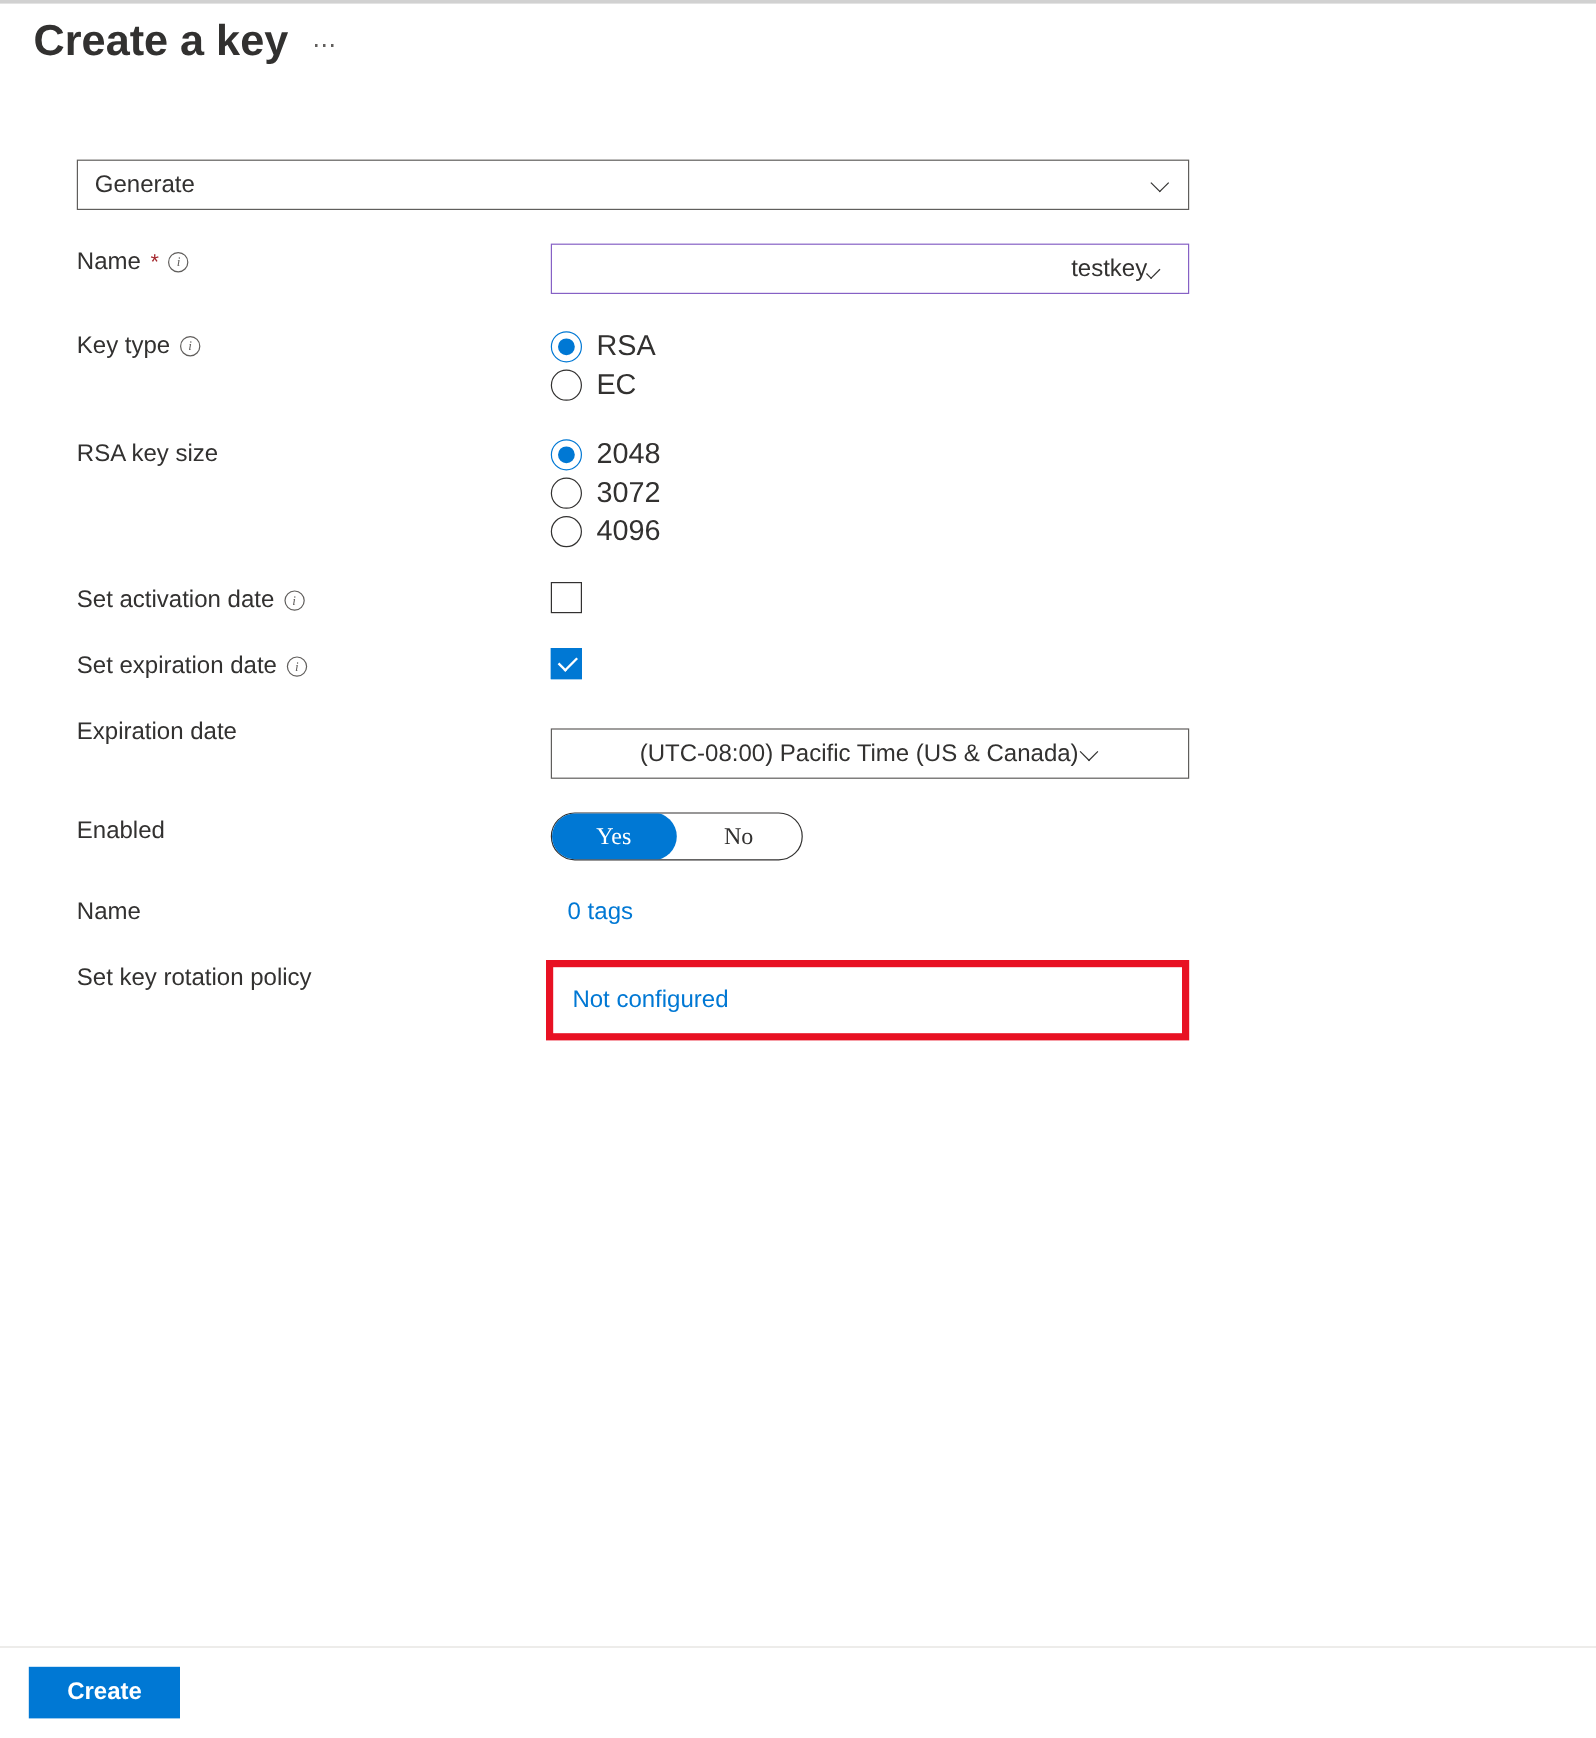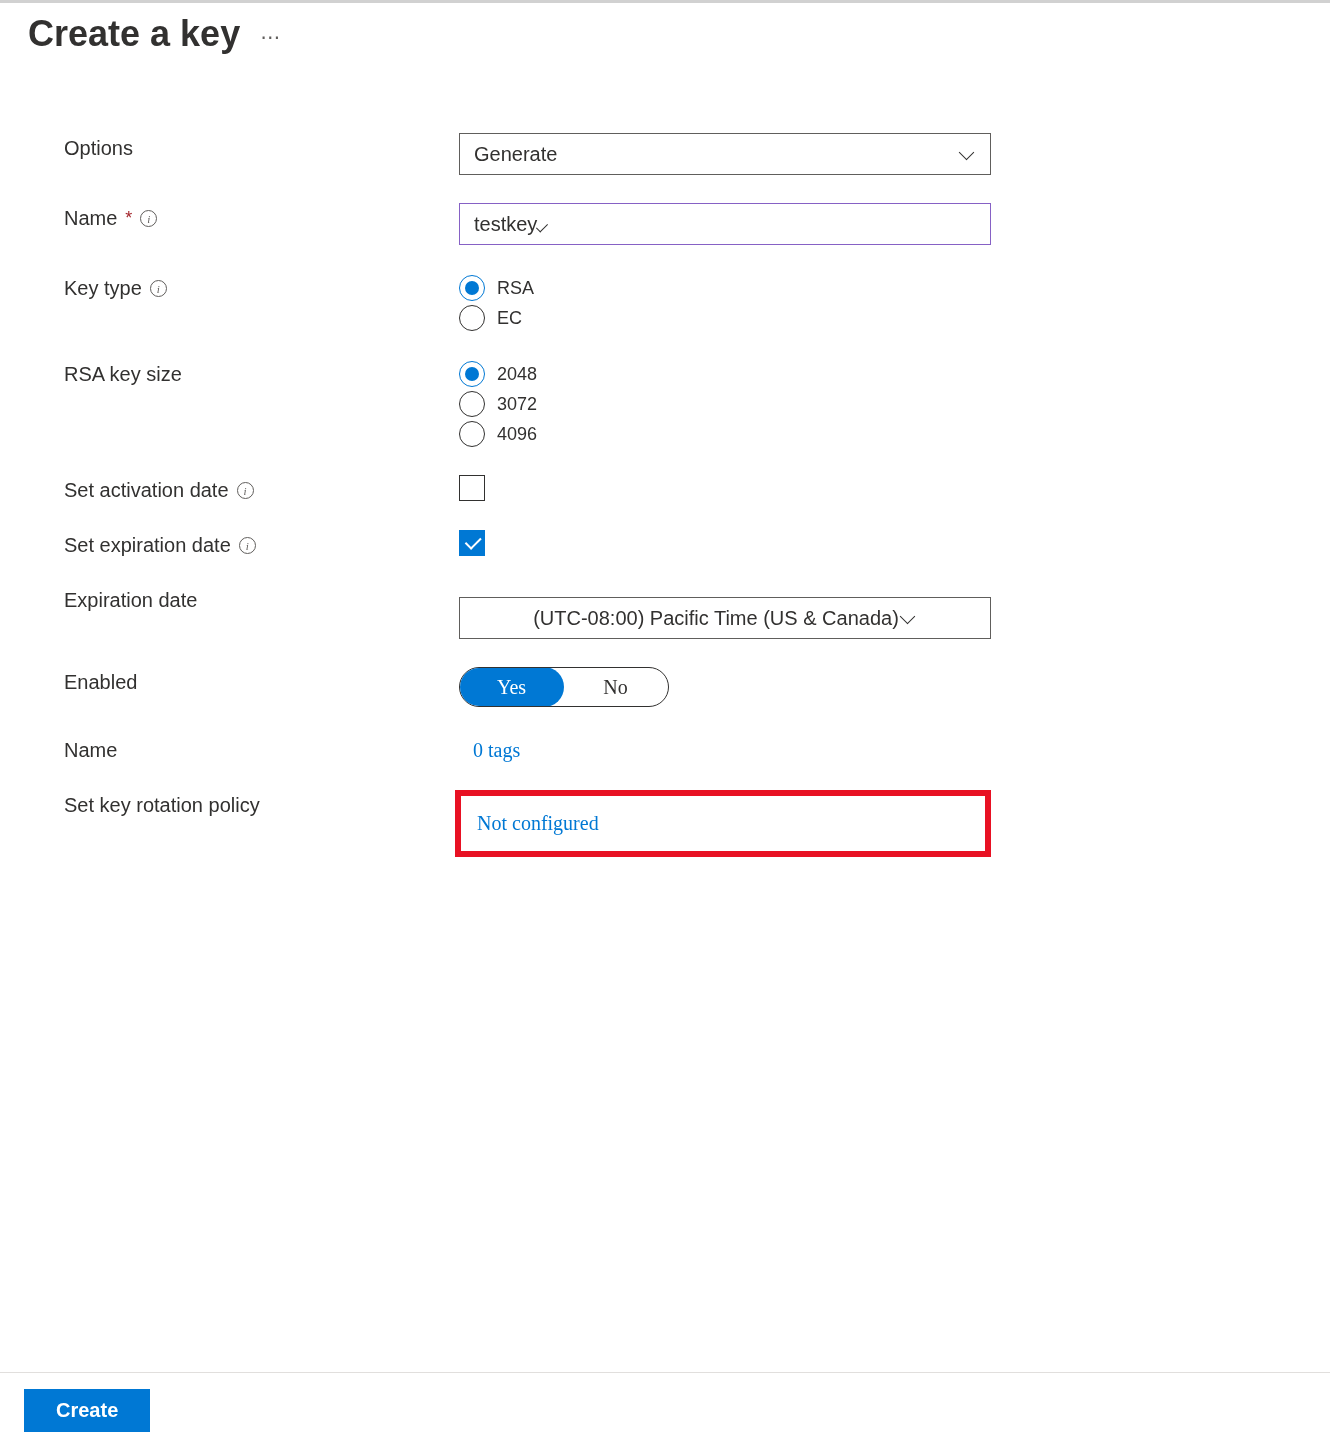--- a/index.html
+++ b/index.html
@@ -75,21 +75,21 @@
     border: 1px solid #605e5c;
     background: #fff;
     font-size: 20px;
     color: #323130;
     padding: 0 14px;
     display: flex;
     align-items: center;
     position: relative;
   }
   .select-box { justify-content: space-between; }
-  .text-input { border: 1.5px solid #8661c5; justify-content: flex-start; }
+  .text-input { border: 1.5px solid #8661c5; justify-content: flex-end; }
   .text-input .value { color: #323130; }
   .chevron-down {
     width: 18px; height: 18px;
     display: inline-block;
     position: relative;
   }
   .chevron-down::before {
     content: "";
     position: absolute;
     top: 2px; left: 3px;
@@ -110,21 +110,21 @@
     width: 5px; height: 10px;
     border-right: 1.8px solid #323130;
     border-bottom: 1.8px solid #323130;
     transform: rotate(45deg);
   }
   .radio-group { display: flex; flex-direction: column; gap: 4px; padding-top: 2px; }
   .radio-item {
     display: flex;
     align-items: center;
     gap: 12px;
-    font-size: 18px;
+    font-size: 24px;
   }
   .radio-outer {
     width: 26px; height: 26px;
     border: 1.5px solid #323130;
     border-radius: 50%;
     display: flex; align-items: center; justify-content: center;
   }
   .radio-outer.selected { border-color: #0078d4; }
   .radio-inner {
     width: 14px; height: 14px;
@@ -193,21 +193,20 @@
     color: #fff;
     border-radius: 20px;
     margin: -1px;
   }
   .link-text {
     color: #0078d4;
     font-size: 20px;
     padding-top: 4px;
     cursor: pointer;
     display: inline-block;
-    font-family: Liberation Serif, serif;
   }
   .highlight-box {
     border: 6px solid #e81123;
     padding: 16px 20px 16px 16px;
     display: inline-block;
     margin-left: -4px;
   }
   .footer {
     position: fixed;
     bottom: 0;
@@ -233,23 +232,20 @@
 
 <div class="page">
   <div class="header">
     <div class="page-title">Create a key</div>
     <div class="more-icon">⋯</div>
   </div>
 
   <div class="form-area">
 
     <div class="form-row">
-      <div class="label-col">
-        <span>Options</span>
-      </div>
       <div class="control-col">
         <div class="select-box">
           <span>Generate</span>
           <span class="chevron-down"></span>
         </div>
       </div>
     </div>
 
     <div class="form-row">
       <div class="label-col">

